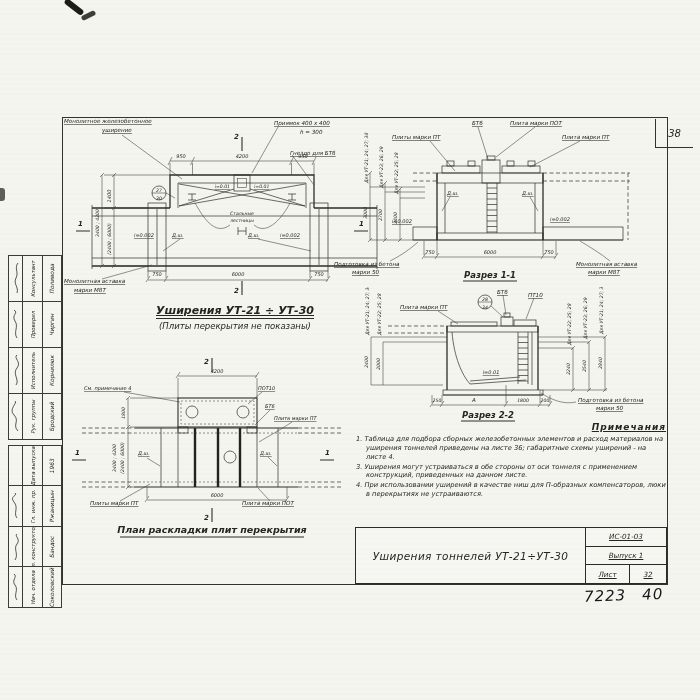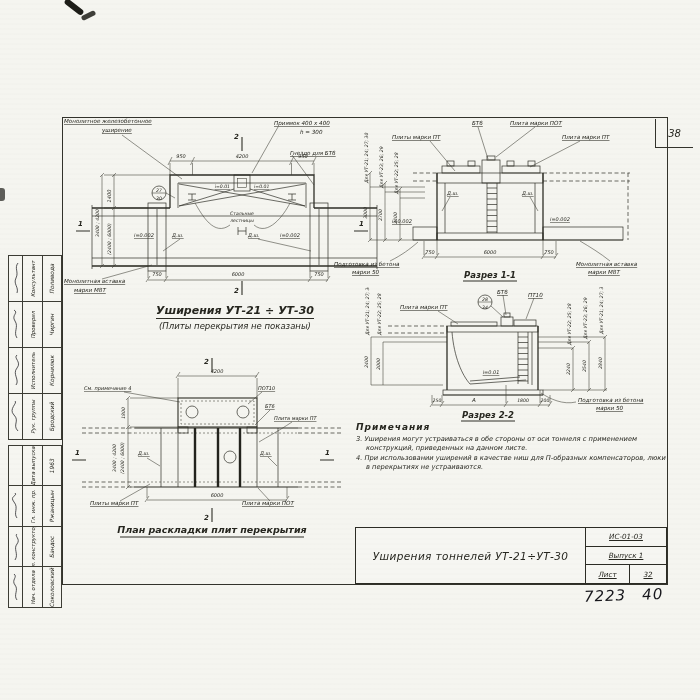--- a/index.html
+++ b/index.html
@@ -27,25 +27,25 @@
   .t5{font:italic 5px "DejaVu Sans",sans-serif;}
   .t46{font:italic 4.6px "DejaVu Sans",sans-serif;}
   .d{font:italic 5px "DejaVu Sans",sans-serif;}
   .u{text-decoration:underline;}
   .mid{text-anchor:middle;}
   .end{text-anchor:end;}
   .mk{font:italic bold 7px "DejaVu Sans",sans-serif;}
   .tt{font:italic bold 8.5px "DejaVu Sans",sans-serif;}
   
   .plan-title{left:120px;top:299px;width:230px;text-align:center;}
-  .plan-title .l1{display:inline-block;font:italic bold 11px "DejaVu Sans",sans-serif;border-bottom:1.4px solid #2c2c25;padding-bottom:1px;}
+  .plan-title .l1{display:inline-block;font:italic bold 11px "DejaVu Sans",sans-serif;border-bottom:1.4px solid #2c2c25;padding-bottom:1px;text-decoration:underline;}
   .plan-title .l2{font:italic 8.5px "DejaVu Sans",sans-serif;margin-top:2px;}
   
   .notes{left:356px;top:422px;width:310px;}
-  .notes h4{margin:0 0 3px 0;text-align:left;font:italic bold 9px "DejaVu Sans",sans-serif;letter-spacing:1px;}
+  .notes h4{margin:0 0 3px 0;text-align:right;font:italic bold 9px "DejaVu Sans",sans-serif;text-decoration:underline;letter-spacing:1px;}
   .notes p{margin:0 0 1px 0;font:italic 6.7px "DejaVu Sans",sans-serif;line-height:1.32;padding-left:10px;text-indent:-10px;}
   
   .tblock{left:355px;top:527px;width:312px;height:57px;border:1.7px solid #2c2c25;display:flex;background:rgba(255,255,255,.15);box-sizing:border-box;}
   .tblock .logo-cell{width:47px;border-right:1.7px solid #2c2c25;display:flex;align-items:center;justify-content:center;}
   .tblock .logo{border:1.6px solid #2c2c25;padding:2px 5px 1px 5px;text-align:center;}
   .tblock .logo .td{font:bold 15px "DejaVu Serif",serif;letter-spacing:1px;line-height:14px;}
   .tblock .logo .yr{font:7.5px "DejaVu Serif",serif;letter-spacing:.5px;}
   .tblock .name-cell{flex:1;display:flex;align-items:center;justify-content:center;font:italic 10.5px "DejaVu Sans",sans-serif;letter-spacing:.4px;}
   .tblock .right-cell{width:80px;border-left:1.7px solid #2c2c25;display:flex;flex-direction:column;}
   .tblock .rrow{flex:1;display:flex;align-items:center;justify-content:center;font:italic 7.2px "DejaVu Sans",sans-serif;border-bottom:1.2px solid #2c2c25;text-decoration:underline;}
@@ -327,20 +327,21 @@
   <text class="mk" x="142" y="12">2</text>
   <text class="mk" x="142" y="168">2</text>
   <text class="mk" x="13" y="103">1</text>
   <text class="mk" x="263" y="103">1</text>
   <text class="tt mid" x="150" y="181" style="font-size:9.5px;">План раскладки плит перекрытия</text>
   <path class="o2" d="M58,185 H242"></path>
 </svg>
 
 <div class="abs notes">
   <h4>Примечания</h4>
+  <p>1. Таблица для подбора сборных железобетонных элементов и расход материалов на уширения тоннелей приведены на листе 36; габаритные схемы уширений - на листе 4.</p>
   <p>3. Уширения могут устраиваться в обе стороны от оси тоннеля с применением конструкций, приведенных на данном листе.</p>
   <p>4. При использовании уширений в качестве ниш для П-образных компенсаторов, люки в перекрытиях не устраиваются.</p>
 </div>
 
 <div class="abs tblock">
   <div class="name-cell">Уширения тоннелей УТ-21÷УТ-30</div>
   <div class="right-cell">
     <div class="rrow">ИС-01-03</div>
     <div class="rrow">Выпуск 1</div>
     <div class="rrow rsplit">

